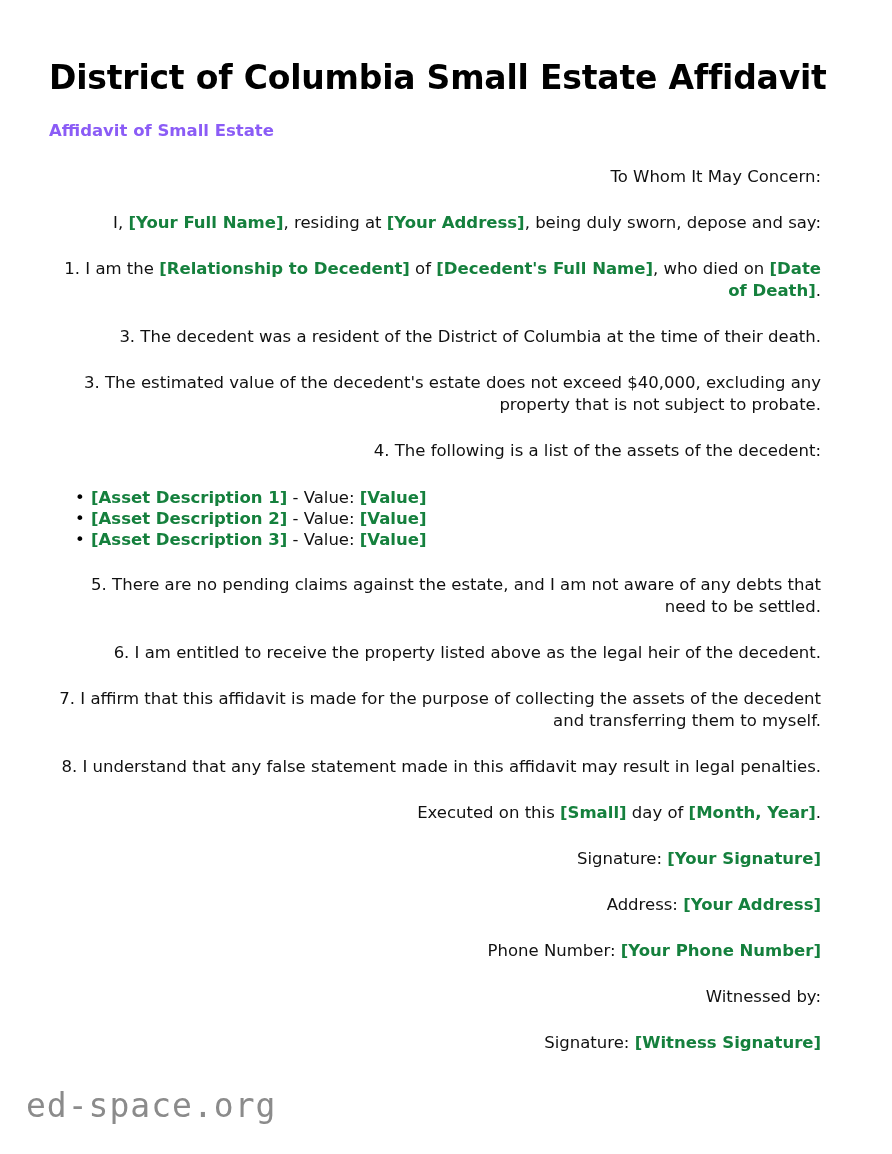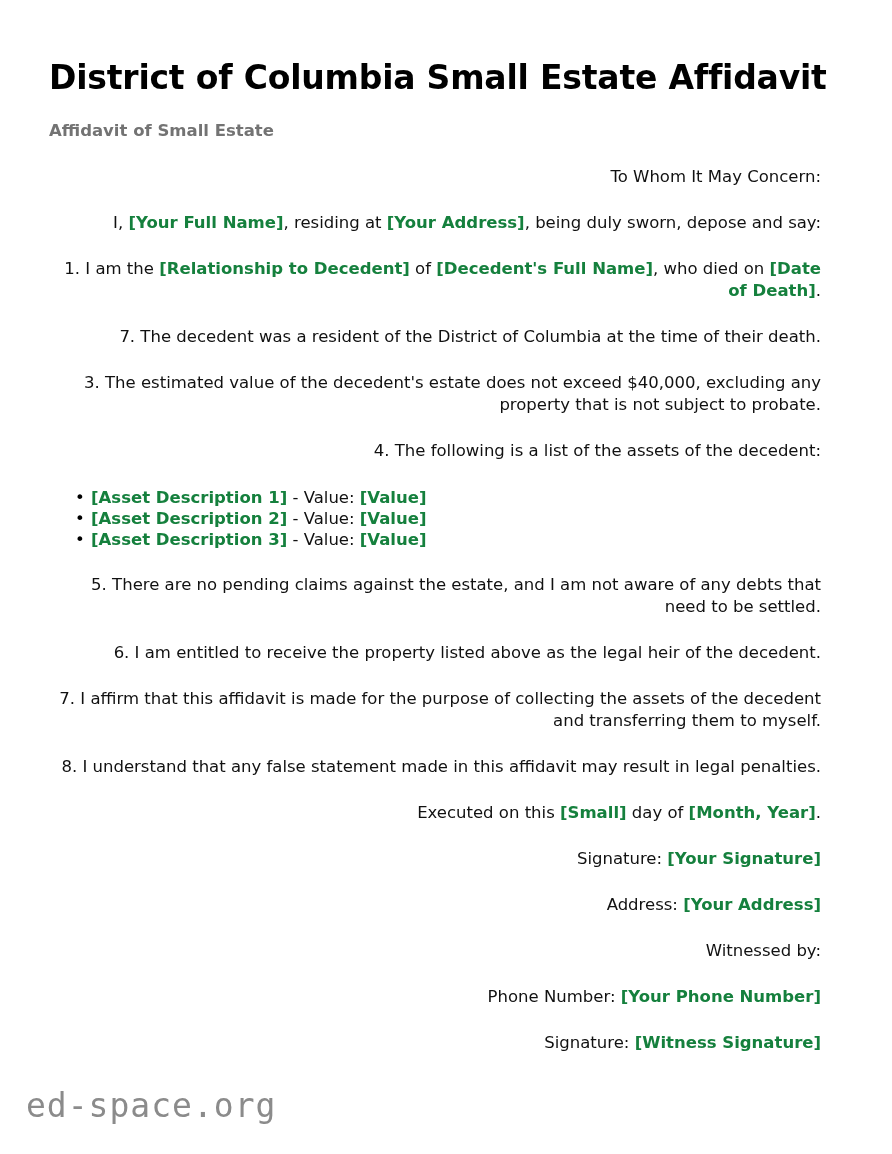--- a/index.html
+++ b/index.html
@@ -37,21 +37,21 @@
     margin: 0;
     padding-top: 39px;
     color: #111111;
   }
   .section-heading {
     font-size: 16.5px;
     font-weight: bold;
     line-height: 22px;
     margin: 0;
     padding-top: 22px;
-    color: #737373;
+    color: #8b5cf6;
   }
   .para {
     font-size: 16.5px;
     line-height: 22px;
     margin: 8px;
     padding-top: 16px;
     color: #111111;
     text-align: right;
   }
   .para b, .intro-para b, .list-item b {
@@ -105,21 +105,21 @@
     <p class="para">To Whom It May Concern:</p>
 
     <p class="para">
       <span>I, </span><b>[Your Full Name]</b><span>, residing at </span><b>[Your Address]</b><span>, being duly sworn, depose and say:</span>
     </p>
 
     <p class="para">
       <span>1. I am the </span><b>[Relationship to Decedent]</b><span> of </span><b>[Decedent's Full Name]</b><span>, who died on </span><b>[Date of Death]</b><span>.</span>
     </p>
 
-    <p class="para">7. The decedent was a resident of the District of Columbia at the time of their death.</p>
+    <p class="para">3. The decedent was a resident of the District of Columbia at the time of their death.</p>
 
     <p class="para">3. The estimated value of the decedent's estate does not exceed $40,000, excluding any property that is not subject to probate.</p>
 
     <p class="para">4. The following is a list of the assets of the decedent:</p>
 
     <ul class="asset-list">
       <li class="list-item">
         <span class="bullet">•</span><b>[Asset Description 1]</b><span> - Value: </span><b>[Value]</b>
       </li>
       <li class="list-item">
@@ -144,25 +144,25 @@
 
     <p class="para">
       <span>Signature: </span><b>[Your Signature]</b>
     </p>
 
 
     <p class="para">
       <span>Address: </span><b>[Your Address]</b>
     </p>
 
-    <p class="para">Witnessed by:</p>
-
     <p class="para">
       <span>Phone Number: </span><b>[Your Phone Number]</b>
     </p>
+
+    <p class="para">Witnessed by:</p>
 
     <p class="para">
       <span>Signature: </span><b>[Witness Signature]</b>
     </p>
 
   </div>
 
   <div class="watermark">ed-space.org</div>
 </div>
 

